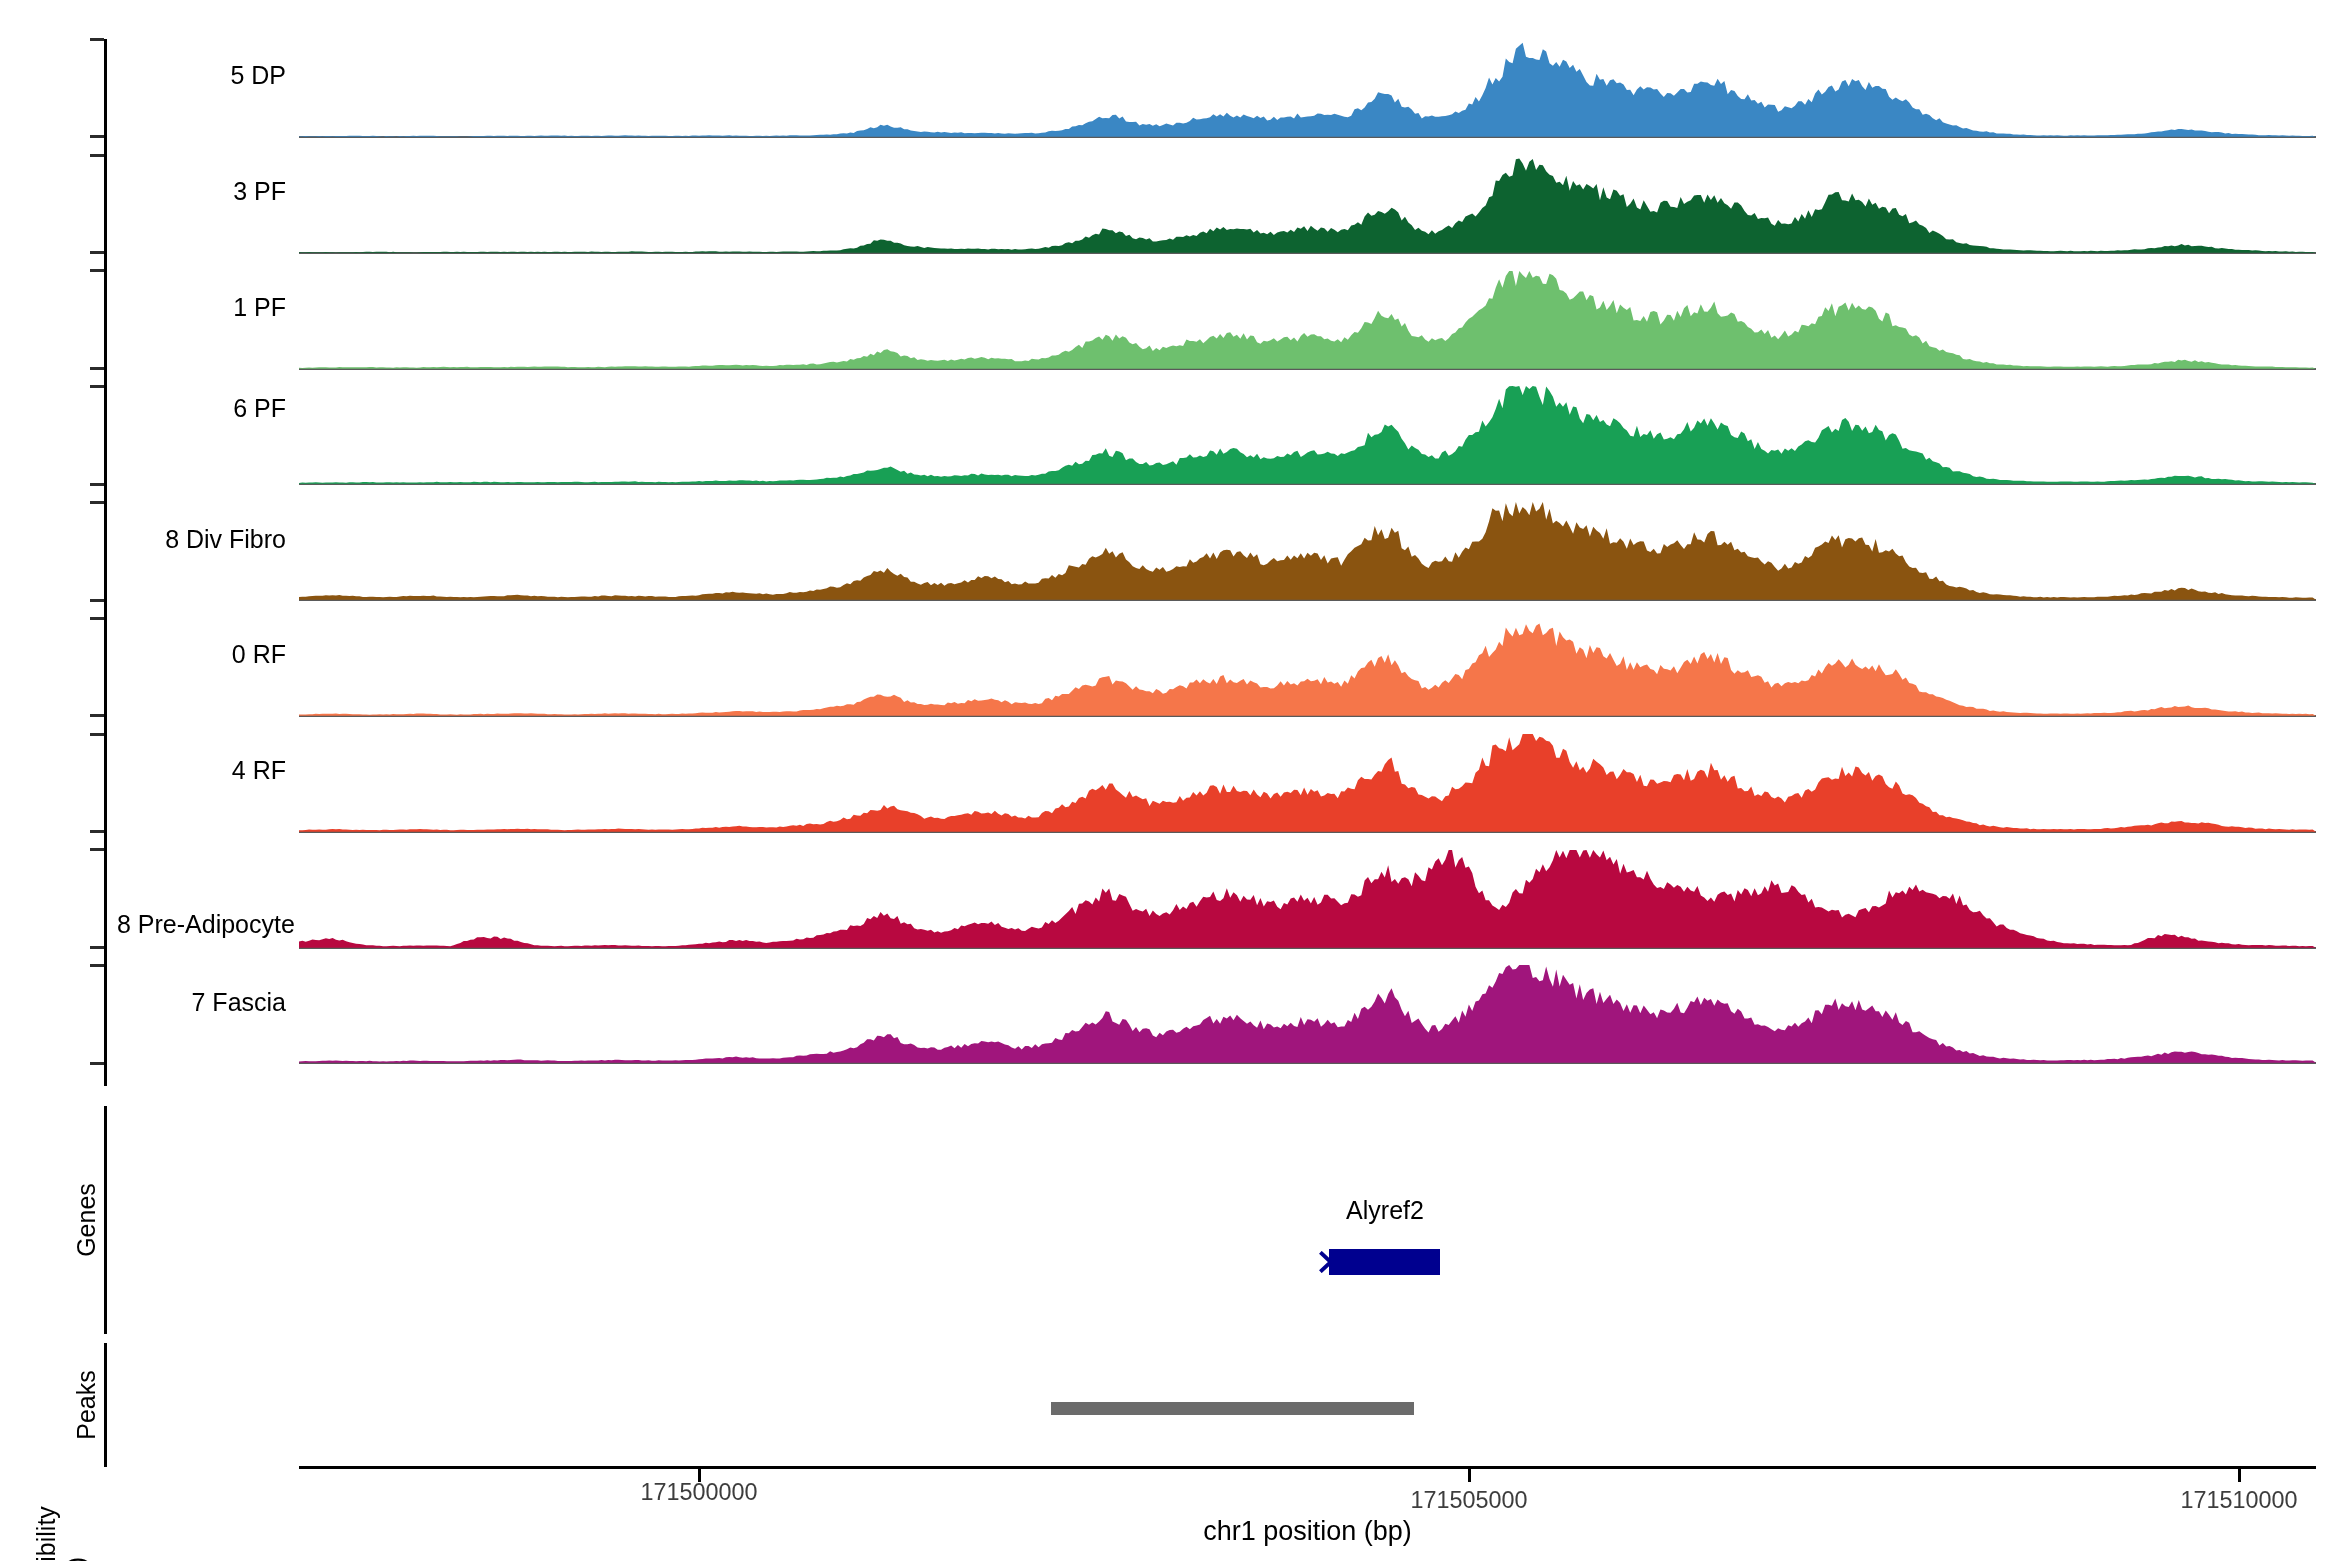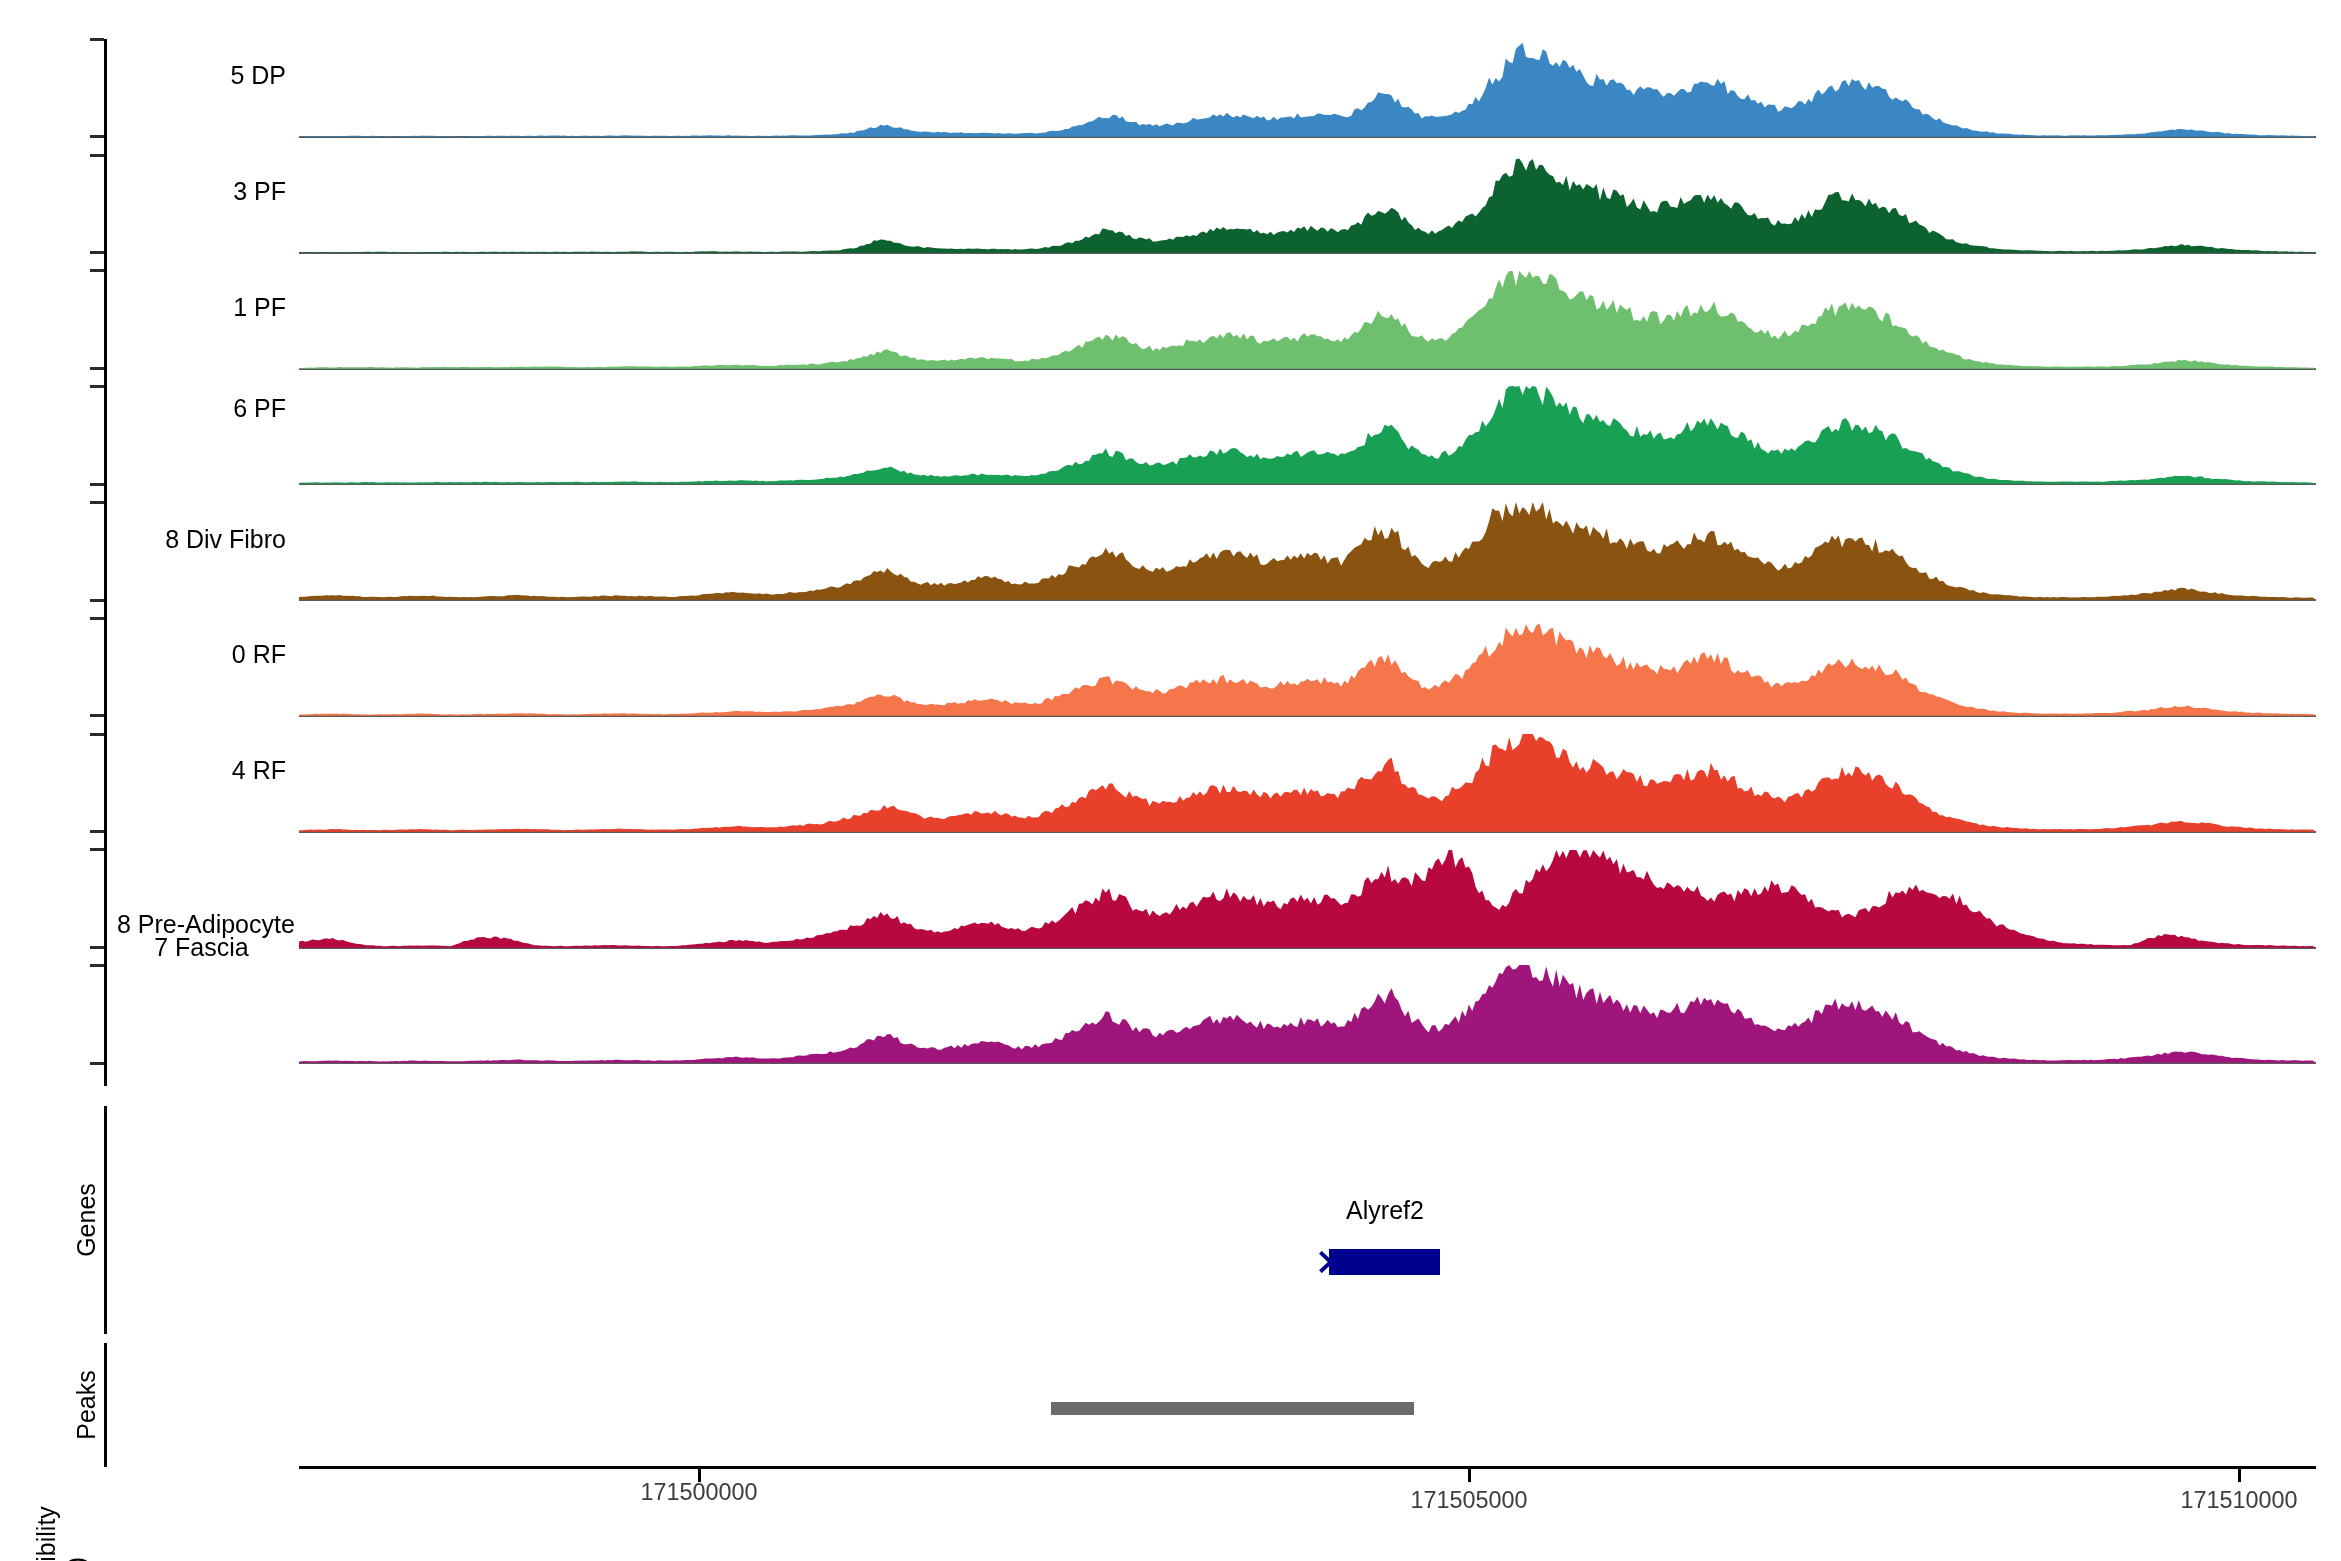--- a/index.html
+++ b/index.html
@@ -179,21 +179,21 @@
       <div class="track-label" style="left: 117px; width: 169px; top: 756px;">4 RF</div>
       <div class="track-baseline" style="left: 299px; top: 831px; width: 2017px;"></div>
       <svg class="track-svg" width="2017" height="99" viewBox="0 0 3100 152" preserveAspectRatio="none" style="left: 299px; top: 734px;">
         <path d="M 0 150 L 0.0 147.7 L 5.2 147.6 L 10.3 147.4 L 15.5 146.8 L 20.7 147.2 L 25.8 147.0 L 31.0 146.7 L 36.2 147.0 L 41.3 146.9 L 46.5 146.3 L 51.7 146.0 L 56.8 146.4 L 62.0 146.0 L 67.2 146.8 L 72.3 146.6 L 77.5 146.9 L 82.7 147.3 L 87.8 146.9 L 93.0 147.4 L 98.2 147.0 L 103.3 147.5 L 108.5 147.5 L 113.7 147.3 L 118.8 147.5 L 124.0 147.8 L 129.2 147.2 L 134.3 147.1 L 139.5 147.3 L 144.7 147.4 L 149.8 147.2 L 155.0 146.6 L 160.2 146.6 L 165.3 146.9 L 170.5 146.1 L 175.7 146.2 L 180.8 146.1 L 186.0 145.9 L 191.2 146.4 L 196.3 146.3 L 201.5 146.8 L 206.7 147.2 L 211.8 146.8 L 217.0 147.4 L 222.2 147.2 L 227.3 147.1 L 232.5 147.8 L 237.7 147.6 L 242.8 147.5 L 248.0 147.2 L 253.2 147.2 L 258.3 147.3 L 263.5 147.4 L 268.7 147.5 L 273.8 146.9 L 279.0 146.9 L 284.2 146.9 L 289.3 146.8 L 294.5 146.8 L 299.7 146.5 L 304.8 146.3 L 310.0 146.2 L 315.2 146.0 L 320.3 146.1 L 325.5 146.0 L 330.7 145.8 L 335.8 145.4 L 341.0 145.9 L 346.2 146.0 L 351.3 145.6 L 356.5 146.4 L 361.7 145.9 L 366.8 146.4 L 372.0 146.1 L 377.2 146.4 L 382.3 146.4 L 387.5 147.2 L 392.7 147.0 L 397.8 147.0 L 403.0 147.3 L 408.2 147.6 L 413.3 147.3 L 418.5 147.5 L 423.7 147.2 L 428.8 146.8 L 434.0 147.1 L 439.2 147.2 L 444.3 146.8 L 449.5 146.5 L 454.7 146.6 L 459.8 146.4 L 465.0 146.3 L 470.2 146.0 L 475.3 146.1 L 480.5 145.8 L 485.7 145.8 L 490.8 145.0 L 496.0 145.6 L 501.2 145.7 L 506.3 145.7 L 511.5 145.9 L 516.7 146.1 L 521.8 146.0 L 527.0 146.2 L 532.2 146.7 L 537.3 147.1 L 542.5 146.7 L 547.7 147.0 L 552.8 146.5 L 558.0 146.6 L 563.2 146.5 L 568.3 146.8 L 573.5 147.1 L 578.7 146.7 L 583.8 146.3 L 589.0 146.0 L 594.2 146.4 L 599.3 146.2 L 604.5 145.8 L 609.7 145.2 L 614.8 145.1 L 620.0 143.9 L 625.2 144.5 L 630.3 143.9 L 635.5 143.9 L 640.7 142.9 L 645.8 143.9 L 651.0 142.8 L 656.2 142.5 L 661.3 142.6 L 666.5 142.0 L 671.7 141.6 L 676.8 140.9 L 682.0 142.2 L 687.2 142.0 L 692.3 142.8 L 697.5 143.0 L 702.7 143.1 L 707.8 142.8 L 713.0 142.6 L 718.2 143.5 L 723.3 143.0 L 728.5 143.0 L 733.7 143.5 L 738.8 142.0 L 744.0 142.7 L 749.2 142.1 L 754.3 141.0 L 759.5 140.0 L 764.7 141.0 L 769.8 139.2 L 775.0 141.1 L 780.2 138.3 L 785.3 137.5 L 790.5 138.5 L 795.7 138.2 L 800.8 138.9 L 806.0 138.1 L 811.2 135.2 L 816.3 133.0 L 821.5 134.7 L 826.7 133.9 L 831.8 132.1 L 837.0 128.3 L 842.2 131.0 L 847.3 130.3 L 852.5 123.9 L 857.7 125.3 L 862.8 125.5 L 868.0 121.1 L 873.2 121.7 L 878.3 116.6 L 883.5 117.2 L 888.7 118.0 L 893.8 116.6 L 899.0 108.9 L 904.2 114.5 L 909.3 111.4 L 914.5 110.3 L 919.7 115.7 L 924.8 117.1 L 930.0 117.8 L 935.2 118.7 L 940.3 120.8 L 945.5 121.3 L 950.7 123.3 L 955.8 125.9 L 961.0 130.1 L 966.2 128.2 L 971.3 126.6 L 976.5 128.8 L 981.7 128.6 L 986.8 130.3 L 992.0 130.6 L 997.2 127.6 L 1002.3 126.0 L 1007.5 125.9 L 1012.7 124.7 L 1017.8 124.0 L 1023.0 122.5 L 1028.2 121.5 L 1033.3 124.1 L 1038.5 118.4 L 1043.7 119.3 L 1048.8 121.9 L 1054.0 121.8 L 1059.2 120.6 L 1064.3 122.7 L 1069.5 117.8 L 1074.7 122.3 L 1079.8 125.1 L 1085.0 121.7 L 1090.2 122.8 L 1095.3 127.1 L 1100.5 125.3 L 1105.7 128.3 L 1110.8 128.3 L 1116.0 129.9 L 1121.2 125.7 L 1126.3 128.1 L 1131.5 128.2 L 1136.7 127.9 L 1141.8 121.4 L 1147.0 118.4 L 1152.2 118.5 L 1157.3 121.7 L 1162.5 114.2 L 1167.7 113.1 L 1172.8 107.8 L 1178.0 112.6 L 1183.2 111.5 L 1188.3 104.0 L 1193.5 105.8 L 1198.7 98.1 L 1203.8 96.4 L 1209.0 99.2 L 1214.2 87.2 L 1219.3 84.0 L 1224.5 86.2 L 1229.7 82.8 L 1234.8 78.3 L 1240.0 85.7 L 1245.2 76.1 L 1250.3 76.1 L 1255.5 85.4 L 1260.7 89.2 L 1265.8 93.5 L 1271.0 97.7 L 1276.2 87.5 L 1281.3 96.8 L 1286.5 94.4 L 1291.7 97.5 L 1296.8 100.1 L 1302.0 98.6 L 1307.2 110.4 L 1312.3 102.6 L 1317.5 104.9 L 1322.7 107.1 L 1327.8 102.6 L 1333.0 104.3 L 1338.2 103.9 L 1343.3 105.4 L 1348.5 104.9 L 1353.7 95.1 L 1358.8 102.6 L 1364.0 97.9 L 1369.2 97.5 L 1374.3 89.2 L 1379.5 94.3 L 1384.7 88.0 L 1389.8 94.5 L 1395.0 90.3 L 1400.2 79.3 L 1405.3 78.5 L 1410.5 81.4 L 1415.7 91.6 L 1420.8 77.6 L 1426.0 89.1 L 1431.2 89.2 L 1436.3 79.6 L 1441.5 87.4 L 1446.7 89.2 L 1451.8 87.2 L 1457.0 87.5 L 1462.2 93.9 L 1467.3 85.1 L 1472.5 92.7 L 1477.7 97.2 L 1482.8 88.6 L 1488.0 91.4 L 1493.2 99.2 L 1498.3 92.0 L 1503.5 90.0 L 1508.7 96.4 L 1513.8 89.9 L 1519.0 88.6 L 1524.2 90.7 L 1529.3 85.7 L 1534.5 86.0 L 1539.7 94.1 L 1544.8 82.0 L 1550.0 93.3 L 1555.2 84.5 L 1560.3 88.8 L 1565.5 86.4 L 1570.7 95.9 L 1575.8 94.6 L 1581.0 90.4 L 1586.2 92.3 L 1591.3 91.7 L 1596.5 98.8 L 1601.7 88.0 L 1606.8 88.3 L 1612.0 82.2 L 1617.2 84.0 L 1622.3 84.9 L 1627.5 71.0 L 1632.7 65.6 L 1637.8 69.2 L 1643.0 69.0 L 1648.2 69.8 L 1653.3 62.7 L 1658.5 56.9 L 1663.7 57.9 L 1668.8 46.6 L 1674.0 40.0 L 1679.2 35.9 L 1684.3 58.0 L 1689.5 56.8 L 1694.7 76.5 L 1699.8 77.7 L 1705.0 83.4 L 1710.2 81.3 L 1715.3 82.6 L 1720.5 92.9 L 1725.7 93.6 L 1730.8 96.3 L 1736.0 99.1 L 1741.2 95.5 L 1746.3 95.8 L 1751.5 99.8 L 1756.7 103.2 L 1761.8 95.5 L 1767.0 94.6 L 1772.2 80.8 L 1777.3 84.7 L 1782.5 84.1 L 1787.7 80.4 L 1792.8 74.5 L 1798.0 75.0 L 1803.2 75.6 L 1808.3 59.4 L 1813.5 54.7 L 1818.7 35.9 L 1823.8 48.7 L 1829.0 49.7 L 1834.2 17.8 L 1839.3 16.1 L 1844.5 22.0 L 1849.7 23.2 L 1854.8 26.3 L 1860.0 4.9 L 1865.2 25.1 L 1870.3 20.2 L 1875.5 15.9 L 1880.7 0.0 L 1885.8 0.0 L 1891.0 0.0 L 1896.2 0.0 L 1901.3 10.7 L 1906.5 4.3 L 1911.7 5.6 L 1916.8 10.4 L 1922.0 11.5 L 1927.2 18.2 L 1932.3 36.6 L 1937.5 36.5 L 1942.7 22.6 L 1947.8 25.7 L 1953.0 43.1 L 1958.2 51.9 L 1963.3 41.8 L 1968.5 55.6 L 1973.7 50.4 L 1978.8 59.6 L 1984.0 52.8 L 1989.2 38.0 L 1994.3 42.6 L 1999.5 46.4 L 2004.7 51.5 L 2009.8 62.9 L 2015.0 58.1 L 2020.2 57.6 L 2025.3 69.6 L 2030.5 62.5 L 2035.7 53.9 L 2040.8 58.7 L 2046.0 58.6 L 2051.2 61.5 L 2056.3 73.7 L 2061.5 62.6 L 2066.7 79.5 L 2071.8 80.1 L 2077.0 69.9 L 2082.2 70.3 L 2087.3 76.2 L 2092.5 74.6 L 2097.7 72.1 L 2102.8 72.4 L 2108.0 74.2 L 2113.2 62.8 L 2118.3 61.4 L 2123.5 62.3 L 2128.7 71.2 L 2133.8 53.7 L 2139.0 71.7 L 2144.2 69.2 L 2149.3 58.1 L 2154.5 55.0 L 2159.7 56.9 L 2164.8 67.7 L 2170.0 44.2 L 2175.2 55.6 L 2180.3 55.1 L 2185.5 70.4 L 2190.7 63.3 L 2195.8 73.4 L 2201.0 65.9 L 2206.2 64.1 L 2211.3 83.5 L 2216.5 83.1 L 2221.7 87.9 L 2226.8 87.4 L 2232.0 80.7 L 2237.2 95.1 L 2242.3 92.5 L 2247.5 95.0 L 2252.7 88.4 L 2257.8 89.4 L 2263.0 96.9 L 2268.2 99.1 L 2273.3 96.0 L 2278.5 99.0 L 2283.7 105.2 L 2288.8 96.4 L 2294.0 95.2 L 2299.2 91.7 L 2304.3 90.4 L 2309.5 97.9 L 2314.7 86.6 L 2319.8 84.5 L 2325.0 88.5 L 2330.2 85.2 L 2335.3 74.6 L 2340.5 68.5 L 2345.7 67.0 L 2350.8 66.3 L 2356.0 70.4 L 2361.2 68.3 L 2366.3 69.1 L 2371.5 50.4 L 2376.7 64.5 L 2381.8 59.2 L 2387.0 65.3 L 2392.2 50.0 L 2397.3 51.5 L 2402.5 59.8 L 2407.7 63.9 L 2412.8 58.4 L 2418.0 71.7 L 2423.2 64.4 L 2428.3 62.3 L 2433.5 65.0 L 2438.7 76.6 L 2443.8 81.7 L 2449.0 84.2 L 2454.2 73.1 L 2459.3 78.9 L 2464.5 91.5 L 2469.7 93.7 L 2474.8 92.6 L 2480.0 94.2 L 2485.2 98.4 L 2490.3 105.4 L 2495.5 106.9 L 2500.7 111.1 L 2505.8 112.5 L 2511.0 119.7 L 2516.2 119.5 L 2521.3 124.7 L 2526.5 124.9 L 2531.7 127.7 L 2536.8 127.1 L 2542.0 129.0 L 2547.2 129.7 L 2552.3 130.8 L 2557.5 132.4 L 2562.7 134.2 L 2567.8 134.9 L 2573.0 136.6 L 2578.2 136.9 L 2583.3 140.1 L 2588.5 139.0 L 2593.7 140.9 L 2598.8 141.9 L 2604.0 140.7 L 2609.2 142.2 L 2614.3 143.1 L 2619.5 144.0 L 2624.7 142.9 L 2629.8 143.4 L 2635.0 144.2 L 2640.2 144.4 L 2645.3 145.1 L 2650.5 145.0 L 2655.7 144.8 L 2660.8 146.1 L 2666.0 145.5 L 2671.2 146.3 L 2676.3 146.2 L 2681.5 145.9 L 2686.7 146.2 L 2691.8 146.3 L 2697.0 146.0 L 2702.2 146.3 L 2707.3 145.9 L 2712.5 146.3 L 2717.7 146.4 L 2722.8 145.8 L 2728.0 146.5 L 2733.2 145.8 L 2738.3 145.7 L 2743.5 145.7 L 2748.7 146.2 L 2753.8 146.1 L 2759.0 145.7 L 2764.2 145.7 L 2769.3 145.7 L 2774.5 144.6 L 2779.7 144.4 L 2784.8 144.9 L 2790.0 144.8 L 2795.2 144.0 L 2800.3 142.8 L 2805.5 143.6 L 2810.7 142.4 L 2815.8 142.0 L 2821.0 141.0 L 2826.2 140.4 L 2831.3 140.2 L 2836.5 140.1 L 2841.7 139.3 L 2846.8 140.3 L 2852.0 138.6 L 2857.2 137.0 L 2862.3 136.0 L 2867.5 137.2 L 2872.7 136.9 L 2877.8 134.3 L 2883.0 134.8 L 2888.2 133.8 L 2893.3 133.7 L 2898.5 135.9 L 2903.7 135.9 L 2908.8 136.6 L 2914.0 136.8 L 2919.2 137.3 L 2924.3 135.5 L 2929.5 136.6 L 2934.7 136.3 L 2939.8 137.6 L 2945.0 138.3 L 2950.2 139.3 L 2955.3 141.3 L 2960.5 141.9 L 2965.7 142.4 L 2970.8 141.6 L 2976.0 142.4 L 2981.2 142.4 L 2986.3 143.0 L 2991.5 144.5 L 2996.7 143.6 L 3001.8 144.0 L 3007.0 145.4 L 3012.2 144.9 L 3017.3 145.1 L 3022.5 146.1 L 3027.7 145.2 L 3032.8 145.7 L 3038.0 146.4 L 3043.2 145.8 L 3048.3 146.4 L 3053.5 146.8 L 3058.7 146.9 L 3063.8 146.2 L 3069.0 146.9 L 3074.2 146.5 L 3079.3 146.7 L 3084.5 146.8 L 3089.7 147.2 L 3094.8 146.7 L 3100 150 Z" fill="#e8402a" stroke="none"></path>
       </svg>
       <div class="track-label" style="left: 117px; width: 169px; top: 872px; margin-top: 38px;">8 Pre-Adipocyte</div>
       <div class="track-baseline" style="left: 299px; top: 947px; width: 2017px;"></div>
       <svg class="track-svg" width="2017" height="99" viewBox="0 0 3100 152" preserveAspectRatio="none" style="left: 299px; top: 850px;">
         <path d="M 0 150 L 0.0 140.5 L 5.2 139.2 L 10.3 140.8 L 15.5 139.2 L 20.7 137.5 L 25.8 138.1 L 31.0 138.5 L 36.2 136.9 L 41.3 135.5 L 46.5 136.7 L 51.7 135.2 L 56.8 137.9 L 62.0 139.0 L 67.2 137.7 L 72.3 140.0 L 77.5 141.7 L 82.7 142.7 L 87.8 143.8 L 93.0 144.3 L 98.2 145.0 L 103.3 146.4 L 108.5 146.4 L 113.7 146.4 L 118.8 147.1 L 124.0 146.9 L 129.2 147.6 L 134.3 147.6 L 139.5 147.4 L 144.7 147.2 L 149.8 147.3 L 155.0 147.6 L 160.2 147.1 L 165.3 147.1 L 170.5 146.7 L 175.7 147.0 L 180.8 146.7 L 186.0 146.6 L 191.2 147.2 L 196.3 146.6 L 201.5 146.5 L 206.7 146.8 L 211.8 146.7 L 217.0 147.1 L 222.2 146.9 L 227.3 147.4 L 232.5 147.7 L 237.7 146.2 L 242.8 144.4 L 248.0 142.7 L 253.2 139.7 L 258.3 139.7 L 263.5 137.7 L 268.7 137.5 L 273.8 133.8 L 279.0 133.9 L 284.2 133.6 L 289.3 135.2 L 294.5 136.0 L 299.7 132.9 L 304.8 133.1 L 310.0 136.7 L 315.2 134.4 L 320.3 135.7 L 325.5 136.4 L 330.7 139.5 L 335.8 139.5 L 341.0 141.1 L 346.2 142.9 L 351.3 143.1 L 356.5 144.7 L 361.7 146.1 L 366.8 146.4 L 372.0 147.1 L 377.2 147.2 L 382.3 147.0 L 387.5 147.5 L 392.7 147.8 L 397.8 147.4 L 403.0 147.1 L 408.2 147.7 L 413.3 147.7 L 418.5 147.3 L 423.7 146.9 L 428.8 147.1 L 434.0 147.3 L 439.2 146.8 L 444.3 146.7 L 449.5 147.0 L 454.7 146.1 L 459.8 146.8 L 465.0 146.4 L 470.2 146.0 L 475.3 146.4 L 480.5 145.9 L 485.7 146.0 L 490.8 146.6 L 496.0 146.7 L 501.2 146.3 L 506.3 146.7 L 511.5 146.9 L 516.7 147.1 L 521.8 146.7 L 527.0 147.4 L 532.2 147.5 L 537.3 147.3 L 542.5 147.8 L 547.7 147.4 L 552.8 147.3 L 558.0 147.7 L 563.2 147.6 L 568.3 147.4 L 573.5 147.3 L 578.7 147.3 L 583.8 147.1 L 589.0 146.2 L 594.2 146.1 L 599.3 145.6 L 604.5 145.0 L 609.7 144.8 L 614.8 143.9 L 620.0 143.8 L 625.2 142.4 L 630.3 143.1 L 635.5 142.0 L 640.7 141.8 L 645.8 140.5 L 651.0 141.5 L 656.2 141.3 L 661.3 138.3 L 666.5 138.0 L 671.7 139.9 L 676.8 138.2 L 682.0 139.6 L 687.2 138.3 L 692.3 139.9 L 697.5 139.7 L 702.7 140.8 L 707.8 140.6 L 713.0 142.2 L 718.2 142.6 L 723.3 141.9 L 728.5 140.9 L 733.7 140.8 L 738.8 140.2 L 744.0 139.6 L 749.2 139.7 L 754.3 139.4 L 759.5 138.9 L 764.7 136.3 L 769.8 137.4 L 775.0 137.1 L 780.2 134.4 L 785.3 135.1 L 790.5 134.6 L 795.7 131.0 L 800.8 130.4 L 806.0 129.7 L 811.2 127.3 L 816.3 128.0 L 821.5 125.3 L 826.7 124.9 L 831.8 122.4 L 837.0 122.3 L 842.2 122.8 L 847.3 115.7 L 852.5 116.5 L 857.7 115.9 L 862.8 116.5 L 868.0 113.7 L 873.2 104.5 L 878.3 106.4 L 883.5 101.3 L 888.7 104.3 L 893.8 95.1 L 899.0 101.0 L 904.2 97.4 L 909.3 104.8 L 914.5 105.8 L 919.7 101.2 L 924.8 113.4 L 930.0 111.0 L 935.2 113.9 L 940.3 113.4 L 945.5 120.0 L 950.7 122.1 L 955.8 121.2 L 961.0 122.6 L 966.2 124.0 L 971.3 122.5 L 976.5 126.7 L 981.7 124.7 L 986.8 127.1 L 992.0 125.1 L 997.2 124.9 L 1002.3 123.2 L 1007.5 119.8 L 1012.7 121.6 L 1017.8 116.1 L 1023.0 117.0 L 1028.2 114.7 L 1033.3 113.4 L 1038.5 111.2 L 1043.7 114.1 L 1048.8 112.2 L 1054.0 111.9 L 1059.2 113.4 L 1064.3 109.8 L 1069.5 115.3 L 1074.7 111.9 L 1079.8 117.9 L 1085.0 119.2 L 1090.2 121.4 L 1095.3 119.7 L 1100.5 121.9 L 1105.7 120.1 L 1110.8 124.1 L 1116.0 124.2 L 1121.2 121.0 L 1126.3 117.7 L 1131.5 119.3 L 1136.7 120.4 L 1141.8 118.8 L 1147.0 110.4 L 1152.2 113.8 L 1157.3 108.0 L 1162.5 112.0 L 1167.7 108.8 L 1172.8 103.8 L 1178.0 98.5 L 1183.2 93.7 L 1188.3 87.4 L 1193.5 98.3 L 1198.7 82.5 L 1203.8 82.2 L 1209.0 77.0 L 1214.2 79.2 L 1219.3 83.6 L 1224.5 72.9 L 1229.7 79.0 L 1234.8 59.0 L 1240.0 65.8 L 1245.2 59.0 L 1250.3 77.1 L 1255.5 78.0 L 1260.7 67.6 L 1265.8 70.0 L 1271.0 71.8 L 1276.2 82.8 L 1281.3 93.3 L 1286.5 90.7 L 1291.7 92.9 L 1296.8 94.5 L 1302.0 90.1 L 1307.2 101.2 L 1312.3 92.7 L 1317.5 98.3 L 1322.7 101.4 L 1327.8 97.5 L 1333.0 95.7 L 1338.2 99.0 L 1343.3 92.5 L 1348.5 83.1 L 1353.7 92.2 L 1358.8 86.7 L 1364.0 90.5 L 1369.2 81.3 L 1374.3 79.4 L 1379.5 87.0 L 1384.7 78.8 L 1389.8 71.8 L 1395.0 72.8 L 1400.2 72.0 L 1405.3 63.8 L 1410.5 76.7 L 1415.7 78.2 L 1420.8 74.2 L 1426.0 58.9 L 1431.2 73.2 L 1436.3 64.7 L 1441.5 69.6 L 1446.7 79.4 L 1451.8 70.4 L 1457.0 76.1 L 1462.2 76.5 L 1467.3 68.9 L 1472.5 84.8 L 1477.7 73.7 L 1482.8 86.8 L 1488.0 78.7 L 1493.2 79.7 L 1498.3 77.6 L 1503.5 87.3 L 1508.7 91.1 L 1513.8 81.4 L 1519.0 83.6 L 1524.2 74.5 L 1529.3 72.9 L 1534.5 79.5 L 1539.7 68.5 L 1544.8 78.0 L 1550.0 73.5 L 1555.2 82.2 L 1560.3 72.2 L 1565.5 84.0 L 1570.7 80.5 L 1575.8 68.6 L 1581.0 68.8 L 1586.2 74.5 L 1591.3 74.1 L 1596.5 79.3 L 1601.7 84.8 L 1606.8 81.7 L 1612.0 80.8 L 1617.2 68.1 L 1622.3 68.3 L 1627.5 71.8 L 1632.7 69.3 L 1637.8 46.8 L 1643.0 41.5 L 1648.2 51.2 L 1653.3 44.9 L 1658.5 44.8 L 1663.7 33.4 L 1668.8 42.3 L 1674.0 23.4 L 1679.2 49.0 L 1684.3 44.5 L 1689.5 51.9 L 1694.7 43.2 L 1699.8 41.9 L 1705.0 45.1 L 1710.2 55.5 L 1715.3 34.3 L 1720.5 39.6 L 1725.7 46.4 L 1730.8 47.9 L 1736.0 26.6 L 1741.2 30.0 L 1746.3 17.5 L 1751.5 12.7 L 1756.7 23.6 L 1761.8 15.1 L 1767.0 0.0 L 1772.2 0.0 L 1777.3 27.0 L 1782.5 15.7 L 1787.7 10.9 L 1792.8 27.1 L 1798.0 25.2 L 1803.2 35.2 L 1808.3 56.5 L 1813.5 66.4 L 1818.7 62.0 L 1823.8 77.3 L 1829.0 77.1 L 1834.2 85.4 L 1839.3 88.4 L 1844.5 92.0 L 1849.7 83.9 L 1854.8 87.7 L 1860.0 81.1 L 1865.2 65.4 L 1870.3 60.0 L 1875.5 66.4 L 1880.7 66.6 L 1885.8 45.6 L 1891.0 50.1 L 1896.2 44.6 L 1901.3 28.9 L 1906.5 34.0 L 1911.7 21.9 L 1916.8 32.6 L 1922.0 26.5 L 1927.2 15.6 L 1932.3 0.0 L 1937.5 11.7 L 1942.7 1.1 L 1947.8 12.6 L 1953.0 0.0 L 1958.2 0.0 L 1963.3 0.0 L 1968.5 11.5 L 1973.7 0.7 L 1978.8 0.0 L 1984.0 11.9 L 1989.2 0.0 L 1994.3 6.6 L 1999.5 11.5 L 2004.7 0.9 L 2009.8 15.7 L 2015.0 10.2 L 2020.2 22.1 L 2025.3 13.7 L 2030.5 36.4 L 2035.7 21.0 L 2040.8 34.4 L 2046.0 32.9 L 2051.2 30.8 L 2056.3 41.9 L 2061.5 42.0 L 2066.7 45.4 L 2071.8 31.8 L 2077.0 44.3 L 2082.2 53.0 L 2087.3 58.5 L 2092.5 56.9 L 2097.7 59.9 L 2102.8 49.6 L 2108.0 53.0 L 2113.2 57.9 L 2118.3 53.9 L 2123.5 56.5 L 2128.7 64.2 L 2133.8 56.3 L 2139.0 62.3 L 2144.2 64.2 L 2149.3 55.2 L 2154.5 70.0 L 2159.7 72.9 L 2164.8 78.4 L 2170.0 72.8 L 2175.2 79.4 L 2180.3 68.8 L 2185.5 65.1 L 2190.7 63.9 L 2195.8 68.9 L 2201.0 66.7 L 2206.2 79.1 L 2211.3 61.4 L 2216.5 68.2 L 2221.7 58.7 L 2226.8 61.3 L 2232.0 70.9 L 2237.2 58.7 L 2242.3 69.3 L 2247.5 66.4 L 2252.7 55.5 L 2257.8 64.0 L 2263.0 46.4 L 2268.2 54.6 L 2273.3 51.4 L 2278.5 66.0 L 2283.7 65.1 L 2288.8 64.4 L 2294.0 54.3 L 2299.2 56.8 L 2304.3 64.1 L 2309.5 68.9 L 2314.7 67.8 L 2319.8 80.5 L 2325.0 74.7 L 2330.2 88.3 L 2335.3 87.6 L 2340.5 88.2 L 2345.7 91.4 L 2350.8 94.4 L 2356.0 91.9 L 2361.2 93.0 L 2366.3 92.3 L 2371.5 103.5 L 2376.7 99.4 L 2381.8 97.8 L 2387.0 100.6 L 2392.2 103.2 L 2397.3 92.4 L 2402.5 90.4 L 2407.7 88.9 L 2412.8 95.5 L 2418.0 86.3 L 2423.2 86.0 L 2428.3 88.2 L 2433.5 85.1 L 2438.7 82.3 L 2443.8 62.0 L 2449.0 72.8 L 2454.2 65.0 L 2459.3 66.3 L 2464.5 62.2 L 2469.7 68.3 L 2474.8 56.3 L 2480.0 61.3 L 2485.2 52.8 L 2490.3 63.6 L 2495.5 61.2 L 2500.7 65.0 L 2505.8 66.2 L 2511.0 67.3 L 2516.2 69.1 L 2521.3 74.1 L 2526.5 70.7 L 2531.7 71.2 L 2536.8 74.7 L 2542.0 66.6 L 2547.2 83.1 L 2552.3 69.8 L 2557.5 85.2 L 2562.7 83.6 L 2567.8 92.3 L 2573.0 95.4 L 2578.2 95.1 L 2583.3 93.4 L 2588.5 100.3 L 2593.7 105.2 L 2598.8 104.7 L 2604.0 111.0 L 2609.2 117.6 L 2614.3 114.5 L 2619.5 114.4 L 2624.7 119.7 L 2629.8 122.3 L 2635.0 122.6 L 2640.2 124.8 L 2645.3 128.0 L 2650.5 129.1 L 2655.7 130.6 L 2660.8 131.2 L 2666.0 132.3 L 2671.2 135.2 L 2676.3 135.9 L 2681.5 136.1 L 2686.7 138.9 L 2691.8 139.7 L 2697.0 139.4 L 2702.2 141.4 L 2707.3 142.1 L 2712.5 143.2 L 2717.7 143.1 L 2722.8 143.5 L 2728.0 143.0 L 2733.2 144.2 L 2738.3 144.1 L 2743.5 143.9 L 2748.7 145.0 L 2753.8 144.5 L 2759.0 145.8 L 2764.2 145.5 L 2769.3 145.6 L 2774.5 145.4 L 2779.7 146.0 L 2784.8 145.9 L 2790.0 146.3 L 2795.2 146.2 L 2800.3 146.2 L 2805.5 145.8 L 2810.7 146.3 L 2815.8 145.8 L 2821.0 143.3 L 2826.2 142.6 L 2831.3 140.6 L 2836.5 138.0 L 2841.7 135.2 L 2846.8 135.3 L 2852.0 135.4 L 2857.2 130.5 L 2862.3 132.6 L 2867.5 129.1 L 2872.7 129.7 L 2877.8 130.5 L 2883.0 130.0 L 2888.2 134.1 L 2893.3 131.7 L 2898.5 133.8 L 2903.7 134.0 L 2908.8 136.4 L 2914.0 135.9 L 2919.2 139.4 L 2924.3 138.9 L 2929.5 139.9 L 2934.7 140.3 L 2939.8 140.7 L 2945.0 141.7 L 2950.2 143.0 L 2955.3 142.5 L 2960.5 143.3 L 2965.7 143.3 L 2970.8 144.7 L 2976.0 145.0 L 2981.2 144.2 L 2986.3 145.4 L 2991.5 145.7 L 2996.7 146.1 L 3001.8 145.7 L 3007.0 146.0 L 3012.2 145.8 L 3017.3 146.0 L 3022.5 146.6 L 3027.7 145.9 L 3032.8 146.3 L 3038.0 146.9 L 3043.2 147.0 L 3048.3 146.5 L 3053.5 146.8 L 3058.7 147.4 L 3063.8 147.2 L 3069.0 147.1 L 3074.2 147.7 L 3079.3 147.4 L 3084.5 147.6 L 3089.7 147.3 L 3094.8 147.3 L 3100 150 Z" fill="#b80840" stroke="none"></path>
       </svg>
-      <div class="track-label" style="left: 117px; width: 169px; top: 933px; text-align: center;">7 Fascia</div>
+      <div class="track-label" style="left: 117px; width: 169px; top: 988px;">7 Fascia</div>
       <div class="track-baseline" style="left: 299px; top: 1062px; width: 2017px;"></div>
       <svg class="track-svg" width="2017" height="99" viewBox="0 0 3100 152" preserveAspectRatio="none" style="left: 299px; top: 965px;">
         <path d="M 0 150 L 0.0 148.2 L 5.2 147.8 L 10.3 147.5 L 15.5 147.7 L 20.7 147.7 L 25.8 147.7 L 31.0 147.3 L 36.2 147.2 L 41.3 146.9 L 46.5 146.7 L 51.7 147.1 L 56.8 146.8 L 62.0 147.0 L 67.2 147.5 L 72.3 147.2 L 77.5 147.4 L 82.7 147.5 L 87.8 147.7 L 93.0 147.3 L 98.2 147.5 L 103.3 147.7 L 108.5 147.2 L 113.7 147.9 L 118.8 147.8 L 124.0 148.3 L 129.2 147.8 L 134.3 148.1 L 139.5 147.6 L 144.7 147.9 L 149.8 147.5 L 155.0 147.6 L 160.2 147.2 L 165.3 147.4 L 170.5 146.7 L 175.7 146.8 L 180.8 146.9 L 186.0 147.3 L 191.2 147.0 L 196.3 147.0 L 201.5 147.3 L 206.7 147.3 L 211.8 147.5 L 217.0 147.5 L 222.2 147.3 L 227.3 147.6 L 232.5 147.7 L 237.7 147.8 L 242.8 147.6 L 248.0 147.7 L 253.2 147.8 L 258.3 147.4 L 263.5 147.1 L 268.7 147.0 L 273.8 147.2 L 279.0 146.8 L 284.2 147.0 L 289.3 146.3 L 294.5 146.9 L 299.7 146.1 L 304.8 146.8 L 310.0 145.7 L 315.2 146.0 L 320.3 146.4 L 325.5 145.7 L 330.7 145.4 L 335.8 145.1 L 341.0 145.2 L 346.2 146.1 L 351.3 146.4 L 356.5 146.4 L 361.7 146.1 L 366.8 146.2 L 372.0 146.9 L 377.2 146.5 L 382.3 146.4 L 387.5 146.6 L 392.7 146.7 L 397.8 147.4 L 403.0 147.3 L 408.2 147.4 L 413.3 147.4 L 418.5 147.3 L 423.7 146.9 L 428.8 147.1 L 434.0 146.7 L 439.2 146.9 L 444.3 146.8 L 449.5 146.8 L 454.7 146.6 L 459.8 146.6 L 465.0 145.9 L 470.2 146.5 L 475.3 146.0 L 480.5 146.1 L 485.7 145.5 L 490.8 145.4 L 496.0 145.9 L 501.2 146.3 L 506.3 146.3 L 511.5 146.4 L 516.7 145.8 L 521.8 146.0 L 527.0 146.8 L 532.2 146.6 L 537.3 146.4 L 542.5 147.0 L 547.7 147.2 L 552.8 146.4 L 558.0 146.6 L 563.2 146.6 L 568.3 146.8 L 573.5 146.5 L 578.7 146.2 L 583.8 146.5 L 589.0 146.3 L 594.2 145.7 L 599.3 145.8 L 604.5 145.8 L 609.7 145.3 L 614.8 144.6 L 620.0 144.2 L 625.2 143.5 L 630.3 143.4 L 635.5 143.5 L 640.7 143.2 L 645.8 142.7 L 651.0 143.5 L 656.2 141.5 L 661.3 141.4 L 666.5 141.6 L 671.7 140.3 L 676.8 141.7 L 682.0 142.5 L 687.2 141.8 L 692.3 142.3 L 697.5 141.7 L 702.7 143.0 L 707.8 143.4 L 713.0 143.7 L 718.2 143.7 L 723.3 143.6 L 728.5 143.2 L 733.7 143.7 L 738.8 143.5 L 744.0 142.5 L 749.2 142.0 L 754.3 141.7 L 759.5 141.7 L 764.7 139.4 L 769.8 138.9 L 775.0 139.3 L 780.2 139.1 L 785.3 136.9 L 790.5 136.5 L 795.7 136.3 L 800.8 136.5 L 806.0 136.7 L 811.2 136.3 L 816.3 132.5 L 821.5 134.9 L 826.7 133.6 L 831.8 132.9 L 837.0 131.3 L 842.2 129.2 L 847.3 126.8 L 852.5 127.8 L 857.7 126.2 L 862.8 121.6 L 868.0 119.5 L 873.2 114.1 L 878.3 113.9 L 883.5 116.0 L 888.7 108.5 L 893.8 109.2 L 899.0 111.0 L 904.2 106.4 L 909.3 106.3 L 914.5 112.3 L 919.7 110.6 L 924.8 119.8 L 930.0 121.8 L 935.2 121.8 L 940.3 120.4 L 945.5 122.8 L 950.7 126.6 L 955.8 127.3 L 961.0 126.9 L 966.2 128.2 L 971.3 126.2 L 976.5 126.5 L 981.7 130.3 L 986.8 130.3 L 992.0 126.9 L 997.2 125.9 L 1002.3 123.7 L 1007.5 127.7 L 1012.7 122.7 L 1017.8 127.2 L 1023.0 121.4 L 1028.2 124.8 L 1033.3 121.2 L 1038.5 120.2 L 1043.7 120.6 L 1048.8 116.7 L 1054.0 117.4 L 1059.2 118.7 L 1064.3 117.5 L 1069.5 118.7 L 1074.7 117.3 L 1079.8 119.9 L 1085.0 121.9 L 1090.2 123.3 L 1095.3 126.5 L 1100.5 128.4 L 1105.7 124.6 L 1110.8 129.8 L 1116.0 124.4 L 1121.2 124.3 L 1126.3 127.6 L 1131.5 121.7 L 1136.7 126.1 L 1141.8 121.5 L 1147.0 120.5 L 1152.2 120.1 L 1157.3 119.5 L 1162.5 112.0 L 1167.7 114.2 L 1172.8 115.3 L 1178.0 104.3 L 1183.2 104.9 L 1188.3 99.7 L 1193.5 102.0 L 1198.7 101.3 L 1203.8 95.2 L 1209.0 88.6 L 1214.2 91.7 L 1219.3 88.3 L 1224.5 91.4 L 1229.7 86.7 L 1234.8 81.4 L 1240.0 71.0 L 1245.2 72.0 L 1250.3 86.6 L 1255.5 89.1 L 1260.7 91.8 L 1265.8 83.1 L 1271.0 83.9 L 1276.2 91.8 L 1281.3 101.5 L 1286.5 95.2 L 1291.7 103.4 L 1296.8 98.0 L 1302.0 97.2 L 1307.2 98.6 L 1312.3 108.3 L 1317.5 111.1 L 1322.7 104.2 L 1327.8 107.7 L 1333.0 102.2 L 1338.2 99.8 L 1343.3 99.6 L 1348.5 104.2 L 1353.7 102.4 L 1358.8 97.7 L 1364.0 94.7 L 1369.2 98.8 L 1374.3 94.0 L 1379.5 92.9 L 1384.7 91.4 L 1389.8 84.3 L 1395.0 81.3 L 1400.2 77.9 L 1405.3 89.8 L 1410.5 83.1 L 1415.7 90.1 L 1420.8 79.4 L 1426.0 82.1 L 1431.2 77.6 L 1436.3 84.8 L 1441.5 76.3 L 1446.7 81.9 L 1451.8 85.9 L 1457.0 90.2 L 1462.2 86.6 L 1467.3 92.6 L 1472.5 96.3 L 1477.7 85.3 L 1482.8 98.5 L 1488.0 89.8 L 1493.2 91.5 L 1498.3 95.9 L 1503.5 94.3 L 1508.7 97.2 L 1513.8 90.3 L 1519.0 94.2 L 1524.2 88.7 L 1529.3 93.7 L 1534.5 95.3 L 1539.7 79.7 L 1544.8 92.1 L 1550.0 83.4 L 1555.2 84.0 L 1560.3 87.2 L 1565.5 81.6 L 1570.7 94.9 L 1575.8 90.7 L 1581.0 84.0 L 1586.2 90.1 L 1591.3 87.8 L 1596.5 95.4 L 1601.7 94.4 L 1606.8 94.3 L 1612.0 84.4 L 1617.2 87.7 L 1622.3 73.2 L 1627.5 83.1 L 1632.7 67.3 L 1637.8 64.0 L 1643.0 68.6 L 1648.2 64.1 L 1653.3 56.1 L 1658.5 43.7 L 1663.7 50.6 L 1668.8 59.1 L 1674.0 44.5 L 1679.2 35.7 L 1684.3 49.7 L 1689.5 54.9 L 1694.7 68.7 L 1699.8 78.5 L 1705.0 70.3 L 1710.2 89.2 L 1715.3 85.5 L 1720.5 82.3 L 1725.7 90.6 L 1730.8 98.0 L 1736.0 103.8 L 1741.2 92.7 L 1746.3 92.1 L 1751.5 102.4 L 1756.7 98.2 L 1761.8 90.2 L 1767.0 92.3 L 1772.2 85.1 L 1777.3 78.6 L 1782.5 88.8 L 1787.7 70.0 L 1792.8 79.6 L 1798.0 60.5 L 1803.2 70.8 L 1808.3 56.1 L 1813.5 54.5 L 1818.7 45.0 L 1823.8 43.6 L 1829.0 30.9 L 1834.2 34.9 L 1839.3 25.2 L 1844.5 12.2 L 1849.7 14.0 L 1854.8 3.4 L 1860.0 0.0 L 1865.2 6.9 L 1870.3 6.2 L 1875.5 0.0 L 1880.7 0.0 L 1885.8 0.0 L 1891.0 0.0 L 1896.2 19.8 L 1901.3 18.3 L 1906.5 25.0 L 1911.7 23.3 L 1916.8 2.4 L 1922.0 21.6 L 1927.2 33.3 L 1932.3 7.1 L 1937.5 33.0 L 1942.7 15.0 L 1947.8 22.5 L 1953.0 30.5 L 1958.2 27.5 L 1963.3 51.6 L 1968.5 29.5 L 1973.7 53.7 L 1978.8 42.9 L 1984.0 37.5 L 1989.2 35.8 L 1994.3 59.9 L 1999.5 41.2 L 2004.7 58.3 L 2009.8 51.9 L 2015.0 45.8 L 2020.2 60.0 L 2025.3 52.9 L 2030.5 58.4 L 2035.7 70.6 L 2040.8 60.1 L 2046.0 73.3 L 2051.2 61.7 L 2056.3 62.1 L 2061.5 74.1 L 2066.7 62.0 L 2071.8 68.8 L 2077.0 75.8 L 2082.2 72.7 L 2087.3 81.6 L 2092.5 68.3 L 2097.7 69.9 L 2102.8 72.9 L 2108.0 73.4 L 2113.2 67.3 L 2118.3 57.9 L 2123.5 73.0 L 2128.7 74.0 L 2133.8 65.7 L 2139.0 55.4 L 2144.2 57.1 L 2149.3 48.4 L 2154.5 61.3 L 2159.7 50.2 L 2164.8 54.7 L 2170.0 52.3 L 2175.2 62.4 L 2180.3 52.8 L 2185.5 57.6 L 2190.7 59.4 L 2195.8 58.6 L 2201.0 71.0 L 2206.2 74.8 L 2211.3 67.3 L 2216.5 71.3 L 2221.7 82.1 L 2226.8 82.3 L 2232.0 80.5 L 2237.2 91.7 L 2242.3 91.1 L 2247.5 93.1 L 2252.7 92.7 L 2257.8 95.1 L 2263.0 98.6 L 2268.2 101.6 L 2273.3 97.2 L 2278.5 99.5 L 2283.7 100.1 L 2288.8 92.4 L 2294.0 94.4 L 2299.2 88.6 L 2304.3 94.7 L 2309.5 89.5 L 2314.7 86.8 L 2319.8 80.5 L 2325.0 89.6 L 2330.2 70.0 L 2335.3 69.6 L 2340.5 75.8 L 2345.7 61.2 L 2350.8 61.1 L 2356.0 62.5 L 2361.2 51.4 L 2366.3 69.1 L 2371.5 58.7 L 2376.7 63.5 L 2381.8 64.4 L 2387.0 55.7 L 2392.2 69.6 L 2397.3 53.9 L 2402.5 68.4 L 2407.7 70.2 L 2412.8 66.5 L 2418.0 62.3 L 2423.2 71.1 L 2428.3 70.9 L 2433.5 79.8 L 2438.7 69.8 L 2443.8 76.5 L 2449.0 84.0 L 2454.2 72.6 L 2459.3 88.2 L 2464.5 92.2 L 2469.7 86.0 L 2474.8 88.5 L 2480.0 103.1 L 2485.2 103.2 L 2490.3 101.6 L 2495.5 105.4 L 2500.7 109.1 L 2505.8 111.9 L 2511.0 114.0 L 2516.2 115.3 L 2521.3 123.6 L 2526.5 119.9 L 2531.7 125.0 L 2536.8 124.5 L 2542.0 126.5 L 2547.2 131.1 L 2552.3 130.4 L 2557.5 133.4 L 2562.7 132.2 L 2567.8 136.0 L 2573.0 135.1 L 2578.2 137.5 L 2583.3 139.9 L 2588.5 138.7 L 2593.7 140.6 L 2598.8 140.8 L 2604.0 140.7 L 2609.2 142.3 L 2614.3 143.4 L 2619.5 142.4 L 2624.7 143.3 L 2629.8 143.9 L 2635.0 143.6 L 2640.2 144.4 L 2645.3 145.0 L 2650.5 144.7 L 2655.7 145.8 L 2660.8 145.8 L 2666.0 145.4 L 2671.2 145.9 L 2676.3 146.2 L 2681.5 145.8 L 2686.7 146.6 L 2691.8 146.5 L 2697.0 146.5 L 2702.2 146.5 L 2707.3 146.2 L 2712.5 146.1 L 2717.7 145.8 L 2722.8 145.9 L 2728.0 146.2 L 2733.2 146.0 L 2738.3 146.3 L 2743.5 145.6 L 2748.7 146.2 L 2753.8 145.5 L 2759.0 146.2 L 2764.2 145.8 L 2769.3 145.3 L 2774.5 145.3 L 2779.7 144.4 L 2784.8 144.3 L 2790.0 143.9 L 2795.2 144.6 L 2800.3 142.9 L 2805.5 143.8 L 2810.7 142.3 L 2815.8 141.6 L 2821.0 141.4 L 2826.2 140.9 L 2831.3 140.9 L 2836.5 139.9 L 2841.7 138.8 L 2846.8 140.2 L 2852.0 138.2 L 2857.2 136.2 L 2862.3 137.7 L 2867.5 134.4 L 2872.7 136.5 L 2877.8 133.8 L 2883.0 132.9 L 2888.2 133.0 L 2893.3 133.3 L 2898.5 134.7 L 2903.7 133.4 L 2908.8 132.8 L 2914.0 133.6 L 2919.2 135.2 L 2924.3 136.9 L 2929.5 137.1 L 2934.7 137.8 L 2939.8 137.5 L 2945.0 138.2 L 2950.2 139.5 L 2955.3 139.4 L 2960.5 140.7 L 2965.7 141.2 L 2970.8 142.9 L 2976.0 142.4 L 2981.2 142.6 L 2986.3 142.9 L 2991.5 143.6 L 2996.7 144.3 L 3001.8 144.8 L 3007.0 145.2 L 3012.2 144.9 L 3017.3 145.9 L 3022.5 145.9 L 3027.7 145.3 L 3032.8 145.8 L 3038.0 146.1 L 3043.2 146.6 L 3048.3 145.7 L 3053.5 146.8 L 3058.7 146.8 L 3063.8 146.3 L 3069.0 146.4 L 3074.2 146.7 L 3079.3 146.9 L 3084.5 146.5 L 3089.7 146.5 L 3094.8 146.5 L 3100 150 Z" fill="#a0157c" stroke="none"></path>
       </svg>
     </div>
 
 <div class="spine spine-v" style="left:104px; top:1106px; height:228px;"></div>
 <div class="side-rot-label" style="left:72px; top:1334px; width:228px; transform: rotate(-90deg);">Genes</div>
 <div id="genes-holder">
       <div class="gene-label" style="left: 1232px; width: 306px; top: 1196px;">Alyref2</div>
@@ -211,15 +211,16 @@
 
 <div class="spine spine-h" style="left:299px; top:1466px; width:2017px;"></div>
 <div id="xtick-holder">
       <div class="xtick" style="left: 698px; top: 1469px;"></div>
       <div class="xticklabel" style="left: 569px; width: 260px; top: 1479px;">171500000</div>
       <div class="xtick" style="left: 1468px; top: 1469px;"></div>
       <div class="xticklabel" style="left: 1339px; width: 260px; top: 1487px;">171505000</div>
       <div class="xtick" style="left: 2238px; top: 1469px;"></div>
       <div class="xticklabel" style="left: 2109px; width: 260px; top: 1487px;">171510000</div>
     </div>
+<div class="xaxis-title" style="left:299px; top:1516px; width:2017px;">chr1 position (bp)</div>
 
 </div>
 
 
 </body></html>

